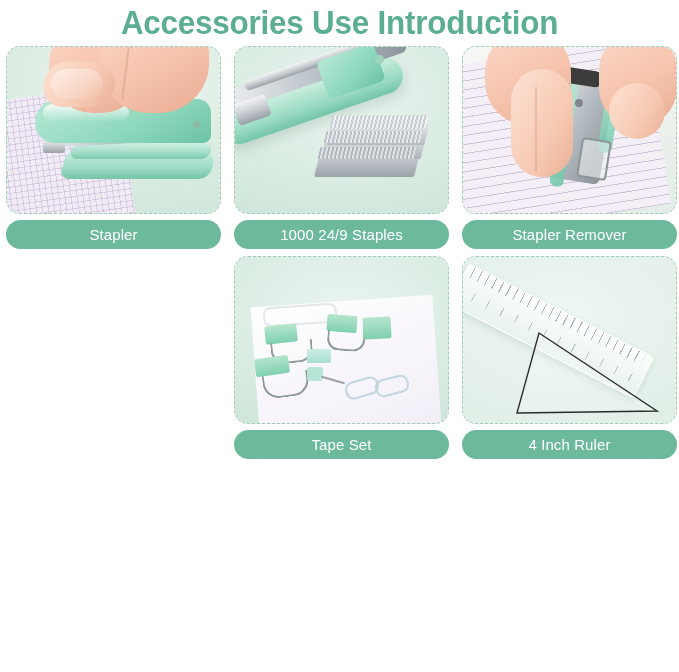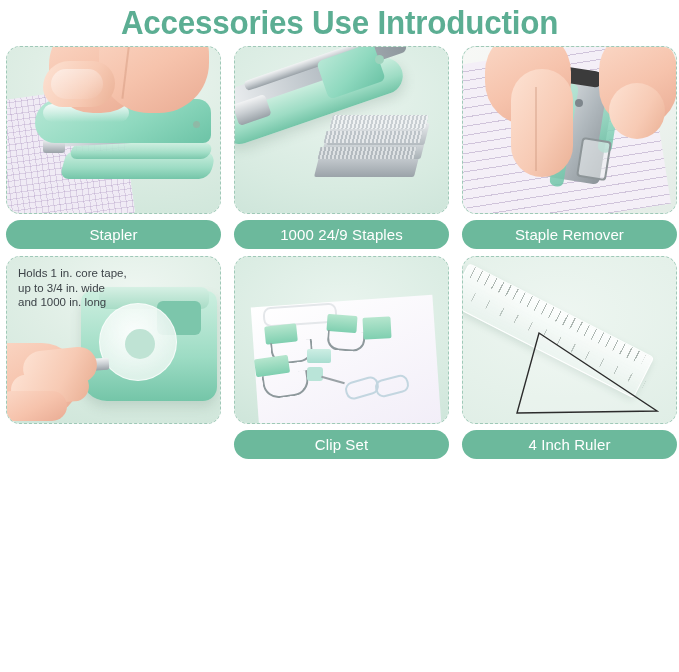--- a/index.html
+++ b/index.html
@@ -173,46 +173,25 @@
         <div class="sk" style="left:96px;top:22px;width:44px;height:16px;border-radius:8px;background:#3b3b3b;transform:rotate(9deg);"></div>
         <div class="sk" style="left:116px;top:92px;width:26px;height:36px;border:2px solid #8d9598;border-radius:4px;background:rgba(235,238,240,.6);transform:rotate(9deg);"></div>
 
         <div class="sk skin" style="left:22px;top:-18px;width:86px;height:96px;border-radius:46px;"></div>
         <div class="sk skin2" style="left:48px;top:22px;width:62px;height:108px;border-radius:34px;"></div>
         <div class="sk skin" style="left:136px;top:-16px;width:78px;height:96px;border-radius:44px;"></div>
         <div class="sk skin2" style="left:146px;top:36px;width:56px;height:56px;border-radius:30px;"></div>
         <div class="sk" style="left:72px;top:40px;width:2px;height:84px;background:rgba(205,150,125,.4);"></div>
       </div>
       <div class="labelwrap">
-        <div class="pill">Staple Remover</div>
-      </div>
-    </div>
-
-    <div class="cell">
-      <div class="photo">
-        <div class="bg-mint"></div>
-        <div class="cap tl">Holds 1 in. core tape,
-up to 3/4 in. wide
-and 1000 in. long</div>
-
-        <div class="sk mintpl2 shadow-soft" style="left:74px;top:34px;width:136px;height:110px;border-radius:10px 10px 14px 26px;"></div>
-        <div class="sk" style="left:92px;top:30px;width:110px;height:22px;border-radius:8px;background:linear-gradient(180deg,#d6f0e4,#a8dcc6);"></div>
-        <div class="sk" style="left:150px;top:44px;width:44px;height:34px;border-radius:6px;background:#7cc6ab;"></div>
-
-        <div class="sk round" style="left:92px;top:46px;width:76px;height:76px;background:radial-gradient(55% 55% at 45% 40%,rgba(255,255,255,.95),rgba(240,248,244,.82));border:1px solid rgba(255,255,255,.7);"></div>
-        <div class="sk round" style="left:118px;top:72px;width:30px;height:30px;background:#bfe3d4;"></div>
-
-        <div class="sk steel" style="left:62px;top:102px;width:40px;height:12px;border-radius:2px;transform:rotate(-4deg);"></div>
-        <div class="sk" style="left:36px;top:106px;width:34px;height:14px;background:rgba(255,255,255,.9);border-radius:2px;transform:rotate(-6deg);"></div>
-
-        <div class="sk skin" style="left:-38px;top:86px;width:110px;height:74px;border-radius:40px;"></div>
-        <div class="sk skin2" style="left:16px;top:92px;width:74px;height:36px;border-radius:22px;transform:rotate(-6deg);"></div>
-        <div class="sk skin2" style="left:4px;top:116px;width:78px;height:30px;border-radius:20px;transform:rotate(-4deg);"></div>
-        <div class="sk skin" style="left:-10px;top:134px;width:70px;height:30px;border-radius:20px;"></div>
-      </div>
+        <div class="pill">Stapler Remover</div>
+      </div>
+    </div>
+
+    <div class="cell">
     </div>
 
 
     <div class="cell">
       <div class="photo">
         <div class="bg-mint2"></div>
 
         <div class="sk" style="left:20px;top:44px;width:182px;height:128px;background:linear-gradient(160deg,#ffffff,#f2eef8);transform:rotate(-4deg);"></div>
         <div class="sk" style="left:28px;top:48px;width:70px;height:16px;border:2px solid #e4e7ea;border-radius:8px;transform:rotate(-4deg);"></div>
 
@@ -225,21 +204,21 @@
         <div class="sk" style="left:28px;top:116px;width:42px;height:22px;border:2px solid #8e999c;border-radius:0 0 16px 16px;border-top:0;transform:rotate(-8deg);"></div>
 
         <div class="sk" style="left:72px;top:92px;width:24px;height:14px;background:linear-gradient(180deg,#cdeee4,#a8ddd0);border-radius:2px;"></div>
         <div class="sk" style="left:72px;top:110px;width:16px;height:14px;background:#b9e4d8;border-radius:3px;"></div>
         <div class="sk" style="left:86px;top:122px;width:24px;height:2px;background:#9aa2a6;transform:rotate(16deg);"></div>
 
         <div class="sk" style="left:110px;top:122px;width:30px;height:14px;border:2px solid #c3d6e0;border-radius:8px;transform:rotate(-16deg);"></div>
         <div class="sk" style="left:140px;top:120px;width:30px;height:14px;border:2px solid #c3d6e0;border-radius:8px;transform:rotate(-14deg);"></div>
       </div>
       <div class="labelwrap">
-        <div class="pill">Clip Set</div>
+        <div class="pill">Tape Set</div>
       </div>
     </div>
 
 
 
     <div class="cell">
       <div class="photo">
         <div class="bg-mint2" style="background:radial-gradient(120% 100% at 45% 35%,#eef6f1,#dcece3);"></div>
 
         <div class="sk" style="left:6px;top:6px;width:206px;height:44px;border-radius:4px;transform:rotate(27deg);transform-origin:left top;background:linear-gradient(180deg,rgba(255,255,255,.85),rgba(232,242,237,.8));border:1px solid rgba(255,255,255,.9);box-shadow:0 3px 7px rgba(90,130,110,.18);"></div>

